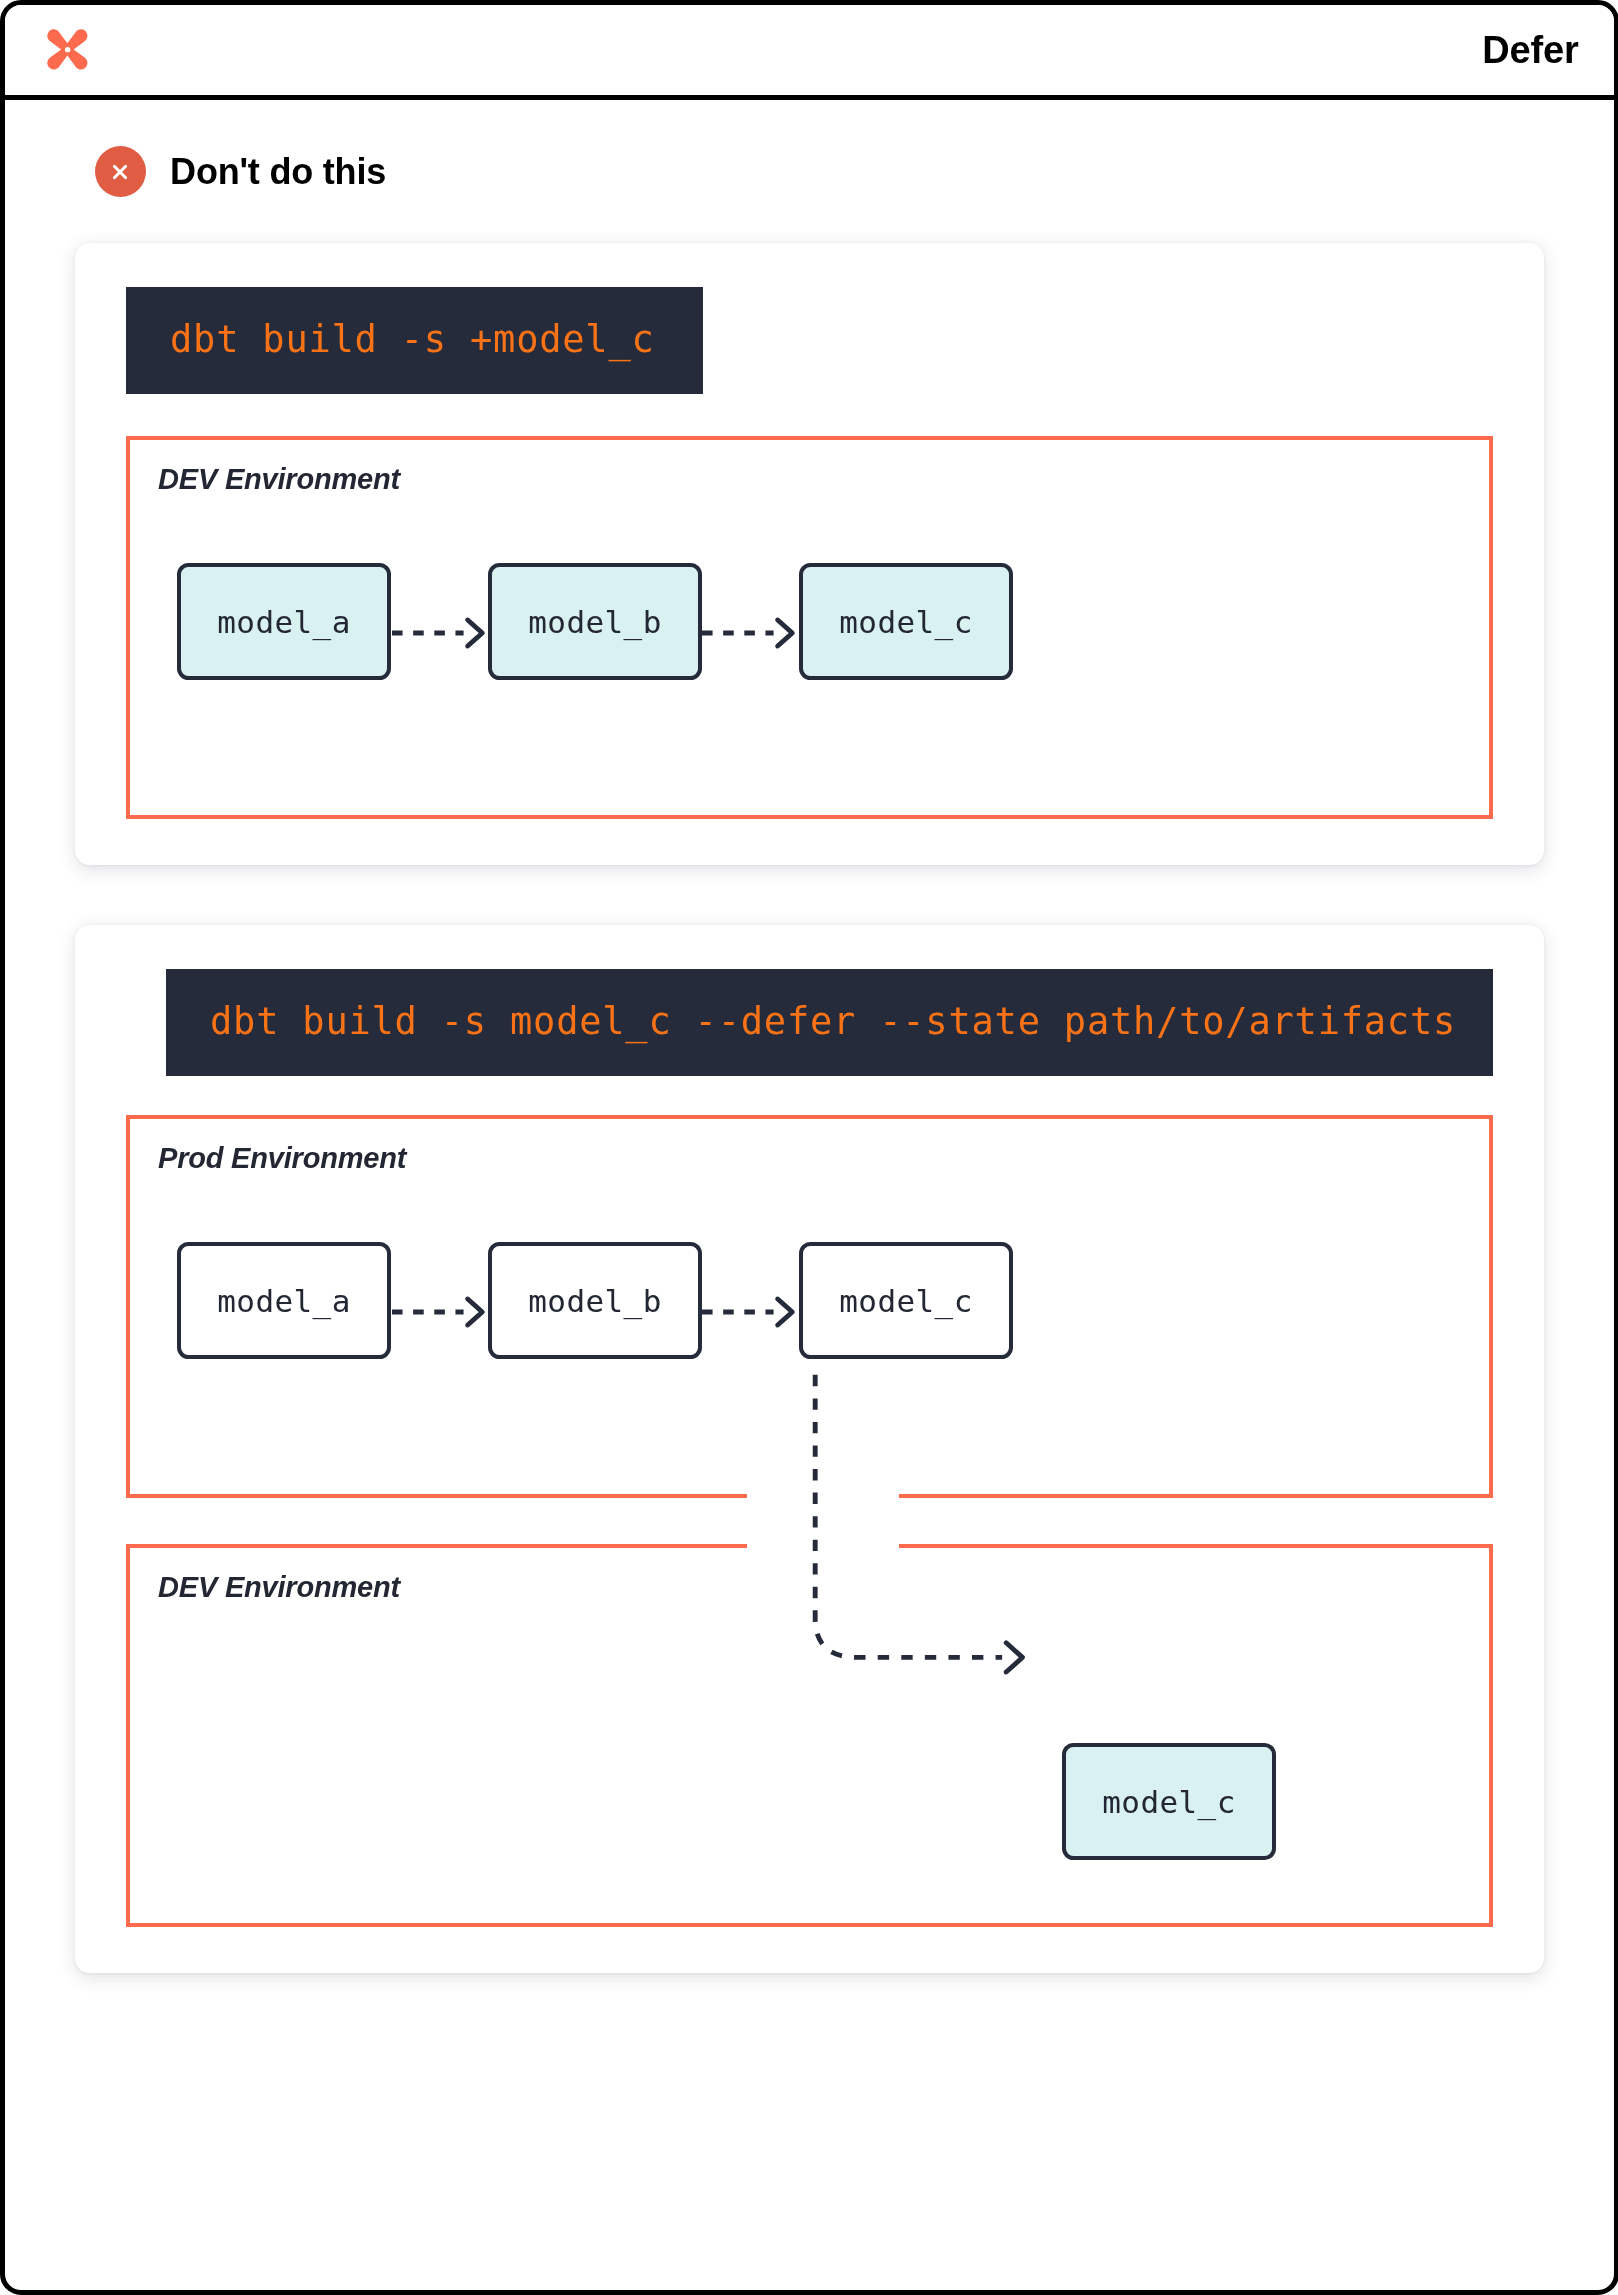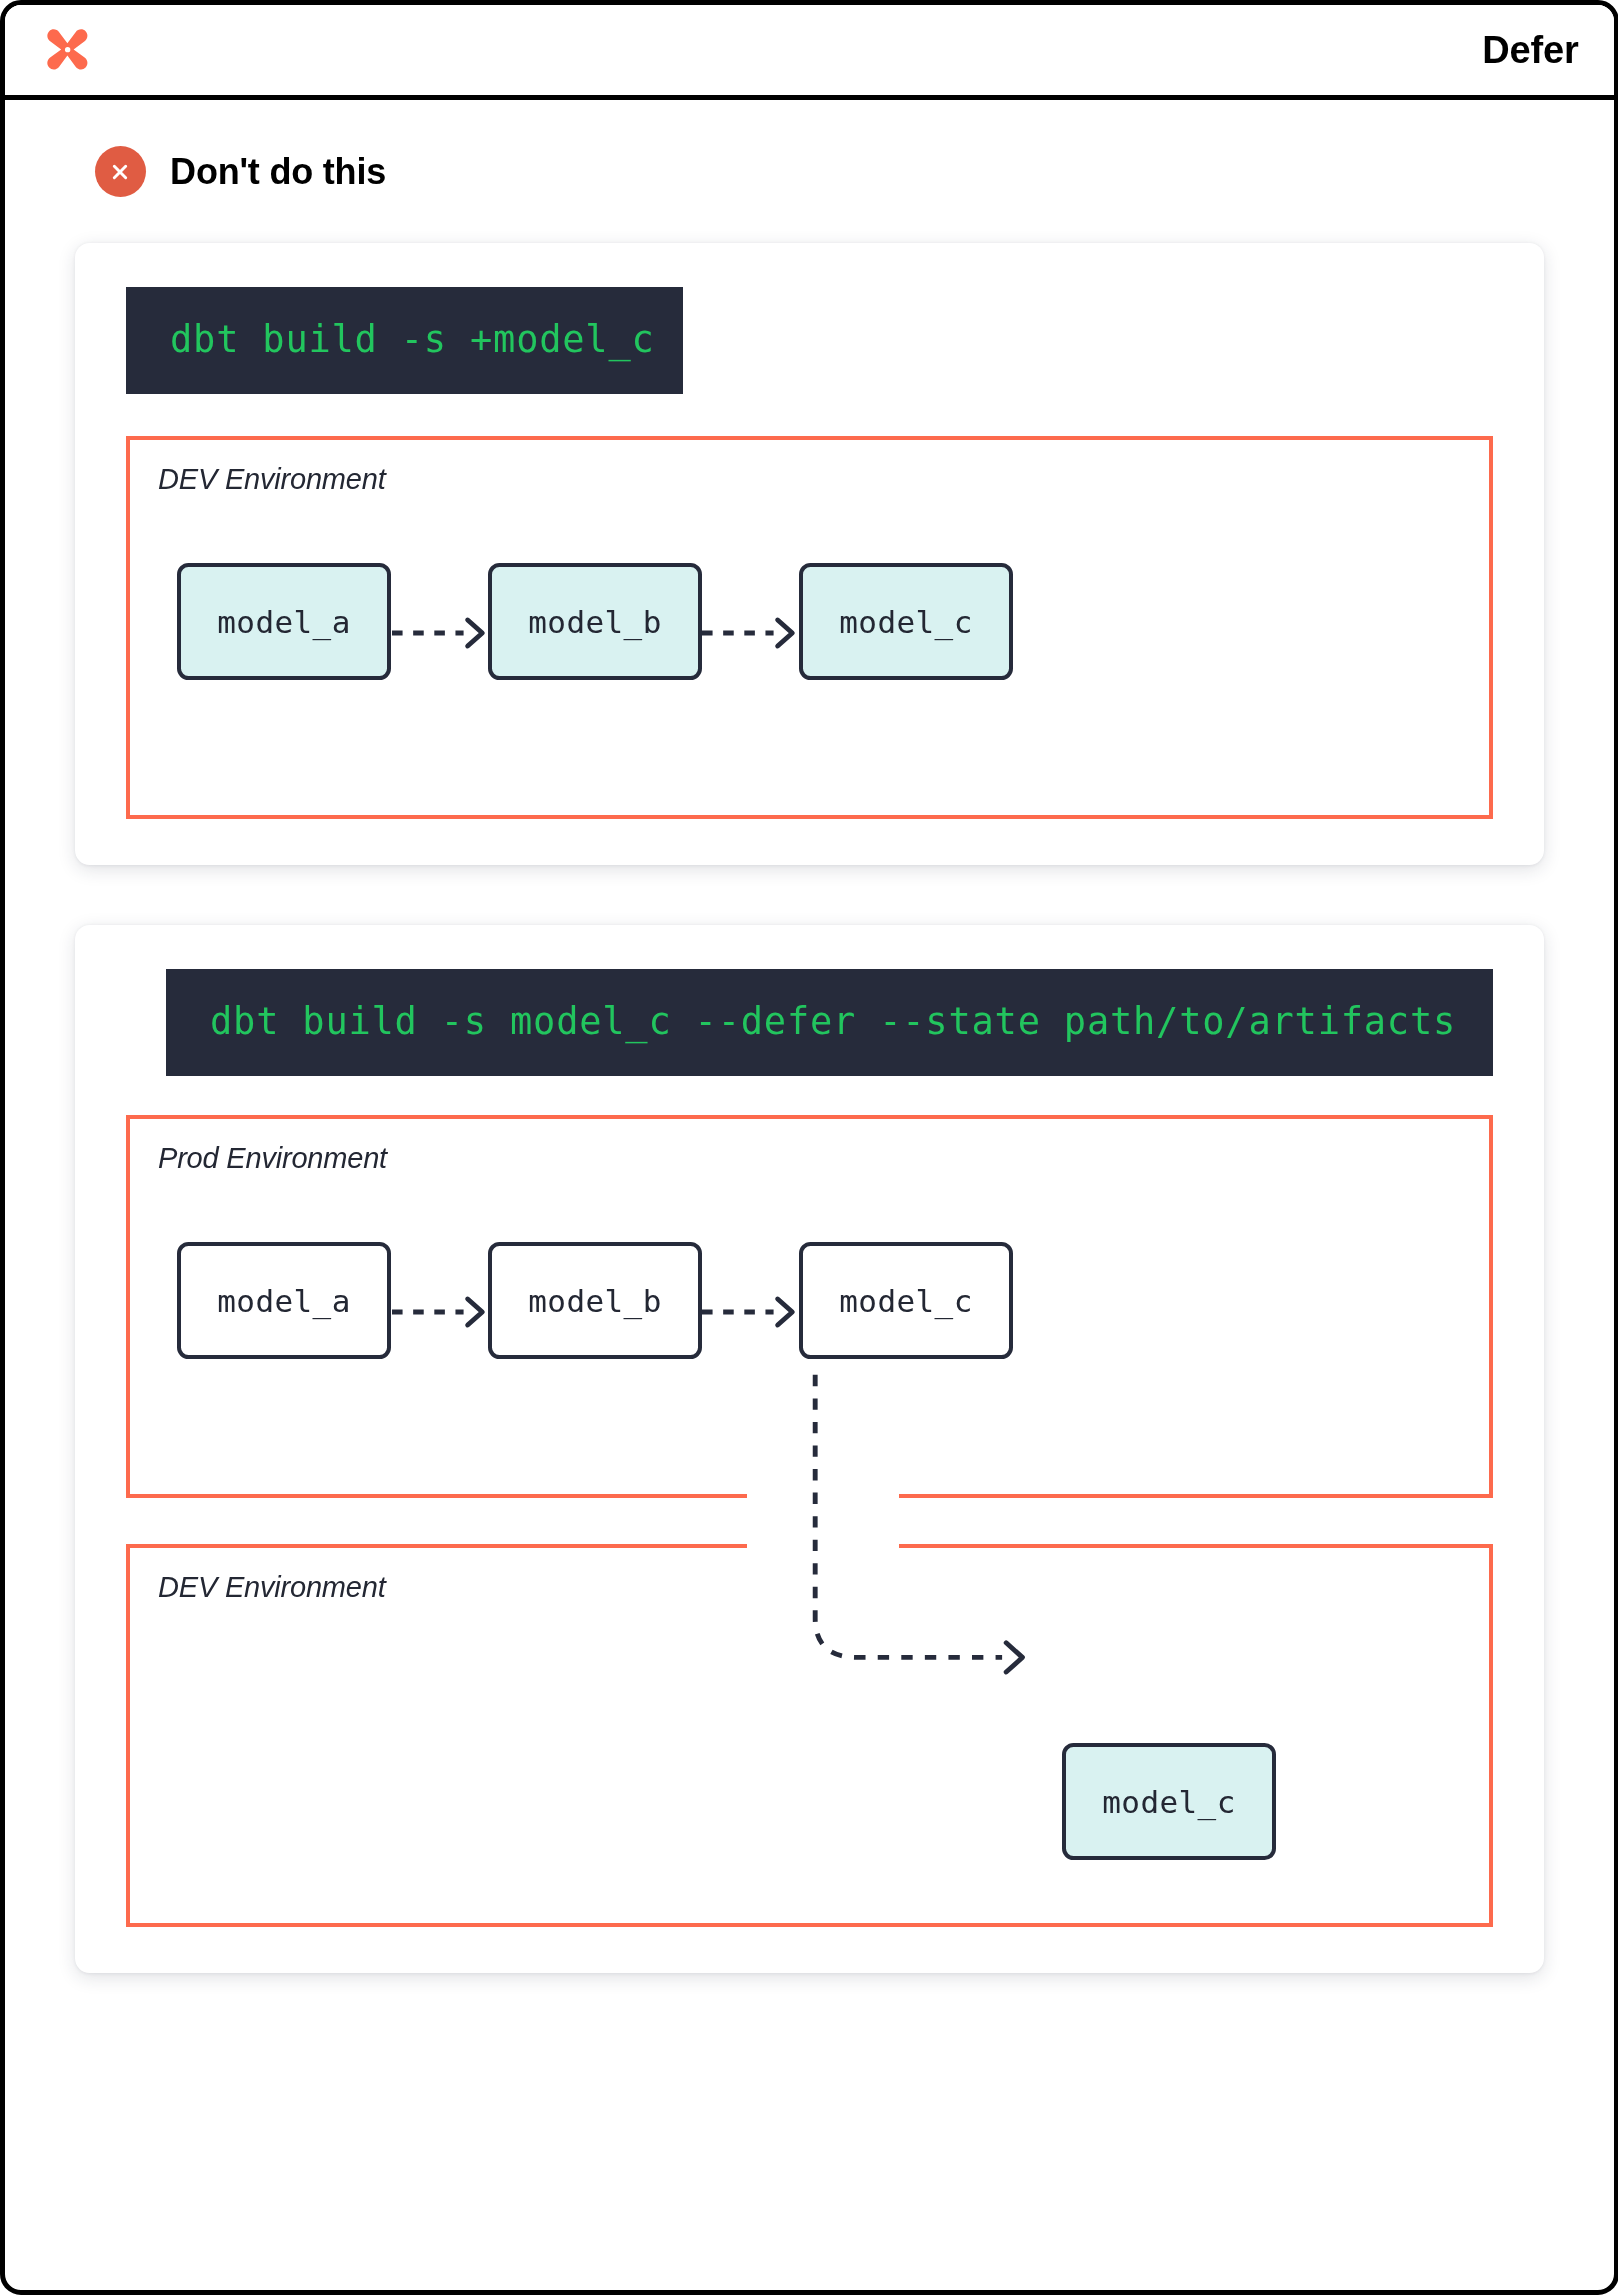--- a/index.html
+++ b/index.html
@@ -81,46 +81,46 @@
   
   .card {
     background: #ffffff;
     border-radius: 14.7px;
     box-shadow: 0 4.1px 18px rgba(30,35,60,0.13), 0 0.8px 3.3px rgba(30,35,60,0.07);
     padding: 44px 51px 46px 51px;
   }
 
   .code {
     background: #262b3b;
-    color: #22c55e;
+    color: #f97316;
     font-family: "DejaVu Sans Mono", monospace;
     font-size: 37px;
     line-height: 1;
-    padding: 34px 28px 36px 44px;
+    padding: 34px 48px 36px 44px;
     letter-spacing: 0.8px;
     white-space: pre;
     overflow: hidden;
   }
   .code.short { display: inline-block; }
   .code.full  { display: block; margin-left: 40px; }
 
   
   .env {
     position: relative;
     border: 4.1px solid #fd6a4d;
     margin-top: 39px;
     height: 383px;
     background: transparent;
   }
   .env-label {
     position: absolute;
     top: 23px; left: 28px;
     font-size: 29px;
     font-style: italic;
-    font-weight: 400;
+    font-weight: 700;
     color: #232733;
     letter-spacing: -0.2px;
   }
   .env.gapped-bottom::after,
   .env.gapped-top::before {
     content: "";
     position: absolute;
     left: 617px;
     width: 152px;
     height: 9px;

